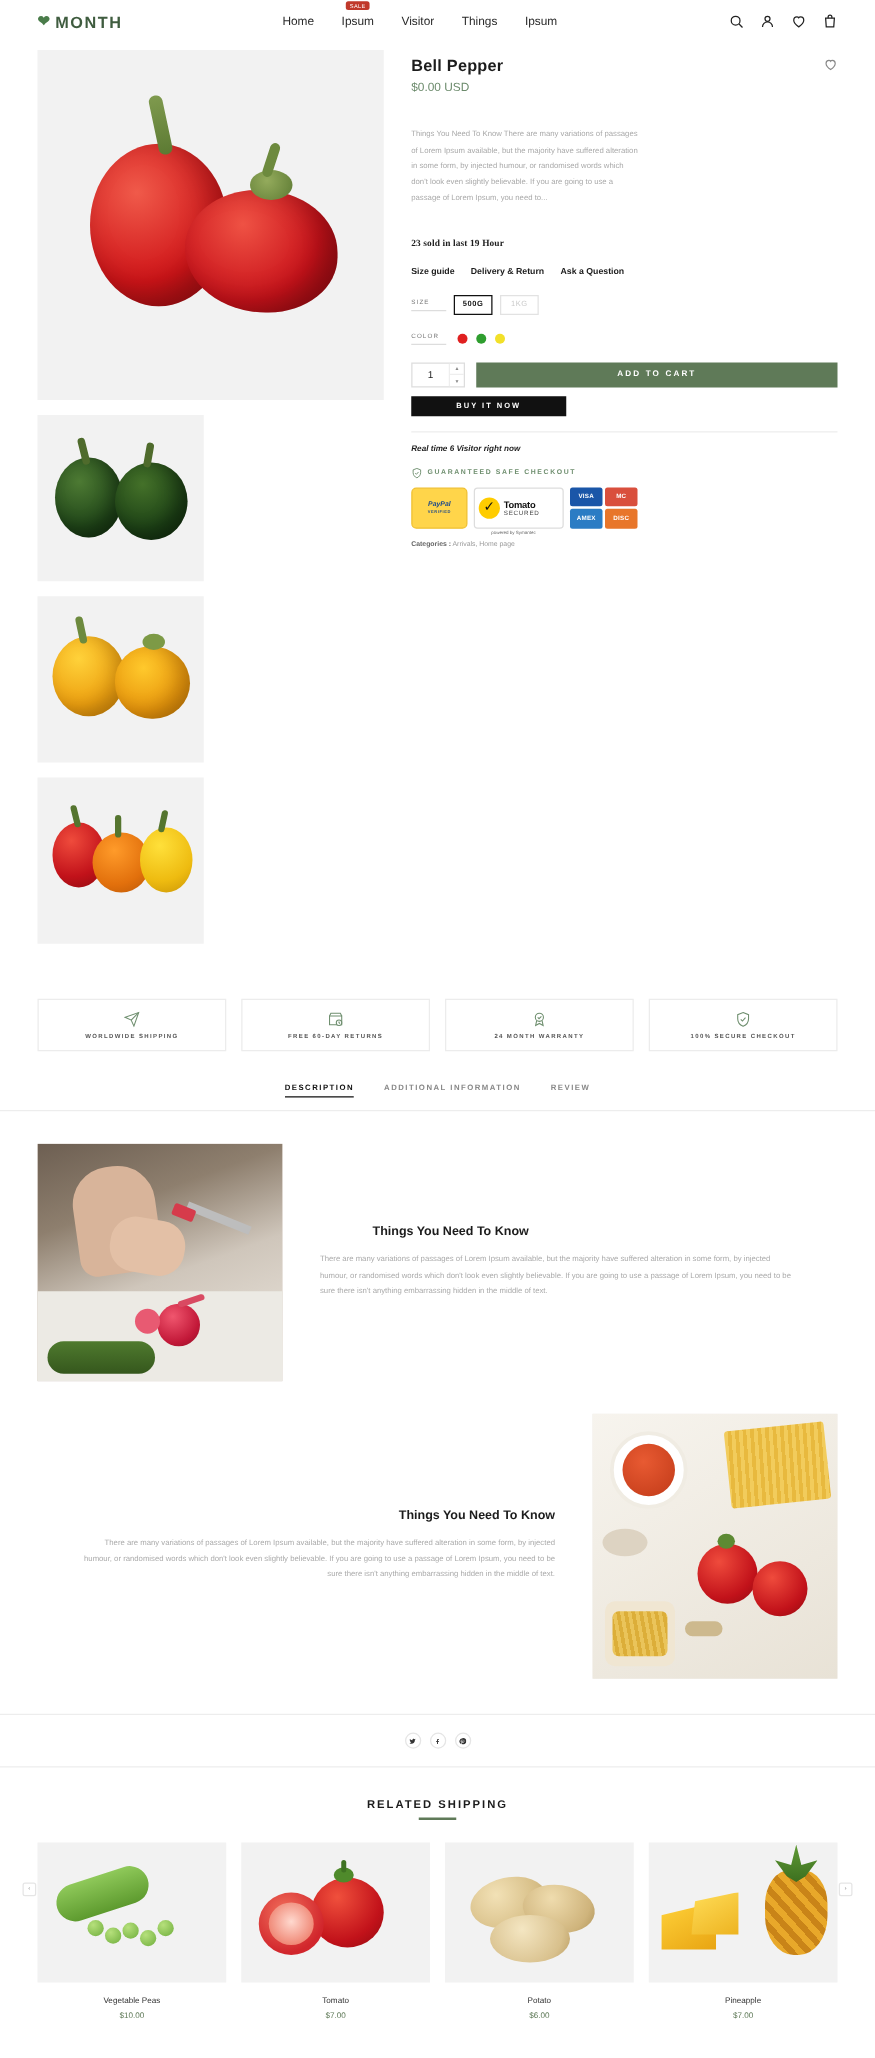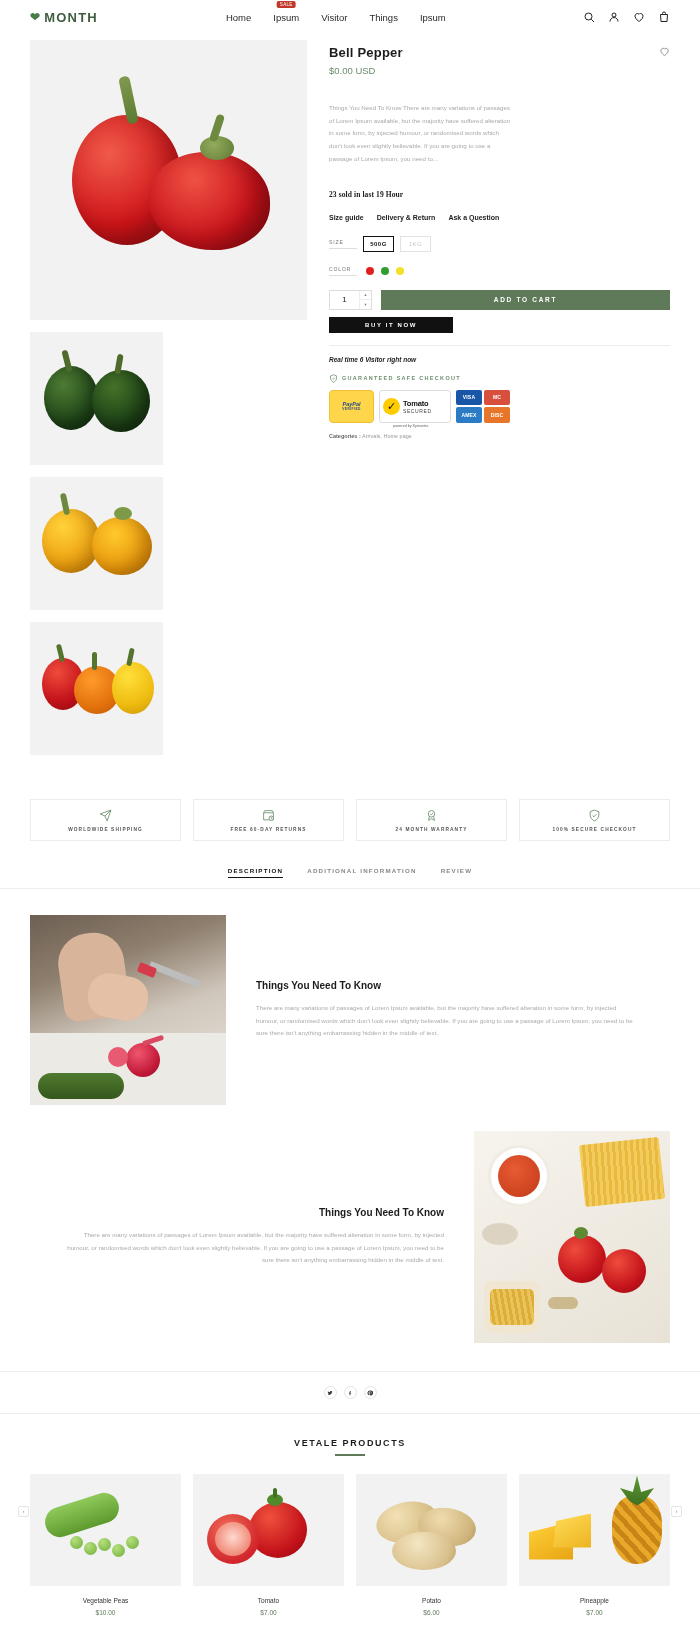--- a/index.html
+++ b/index.html
@@ -213,21 +213,21 @@
   .desc-block {
     display: flex; align-items: center; gap: 0;
     padding: 0 30px;
   }
   .desc-img {
     width: 196px; height: 190px; overflow: hidden; position: relative;
     background: #ddd4cc;
   }
   .desc-text { flex: 1; padding: 0 30px; }
   .desc-text.r { text-align: right; }
-  .dh { font-size: 10px; font-weight: bold; color: #1c1c1c; }
+  .dh { font-size: 10px; font-weight: bold; color: #1c1c1c; margin-left: 42px; }
   .dp {
     font-size: 6.2px; line-height: 2.05; color: #aaa; margin-top: 11px;
   }
   .desc-block.two { margin-top: 26px; }
   .desc-img2 {
     width: 196px; height: 212px; overflow: hidden; position: relative;
     background: #f0ece6;
   }
 
   
@@ -554,21 +554,21 @@
         </svg>
     </span>
     <span class="soc">
       <svg viewBox="0 0 24 24" fill="currentColor">
           <path d="M12 2a10 10 0 0 0-3.7 19.3c-.1-.8-.1-2 .1-2.9l1.2-5s-.3-.6-.3-1.5c0-1.4.8-2.5 1.8-2.5.9 0 1.3.6 1.3 1.4 0 .9-.5 2.2-.8 3.4-.3 1 .5 1.9 1.5 1.9 1.8 0 3.1-2.3 3.1-5 0-2.1-1.4-3.6-3.9-3.6-2.8 0-4.5 2.1-4.5 4.3 0 .8.2 1.4.6 1.8.2.2.2.3.1.5l-.2.7c0 .2-.2.3-.4.2-1.2-.5-1.7-1.8-1.7-3.3 0-2.5 2.1-5.4 6.2-5.4 3.3 0 5.5 2.4 5.5 5 0 3.4-1.9 5.9-4.6 5.9-.9 0-1.8-.5-2.1-1.1l-.6 2.2c-.2.7-.6 1.5-1 2.1A10 10 0 1 0 12 2z"></path>
         </svg>
     </span>
   </div>
 
   <div class="related">
-    <div class="rel-head">VETALE PRODUCTS</div>
+    <div class="rel-head">RELATED SHIPPING</div>
     <div class="rel-rule"></div>
     <div class="rel-grid">
       <span class="arrow l">‹</span>
       <span class="arrow r">›</span>
 
       <div class="rel-card">
         <div class="rel-img">
           <div style="position:absolute;left:14px;top:26px;width:76px;height:30px;background:linear-gradient(180deg,#8fc95a,#5d9a2e);border-radius:16px;transform:rotate(-18deg);"></div>
           <div style="position:absolute;left:22px;top:46px;width:72px;height:26px;background:linear-gradient(180deg,#a3d46b,#६6a837);border-radius:14px;transform:rotate(6deg);"></div>
           <div style="position:absolute;left:40px;top:62px;width:13px;height:13px;border-radius:50%;background:radial-gradient(circle at 35% 30%,#b6e07c,#6fae3c);"></div>

